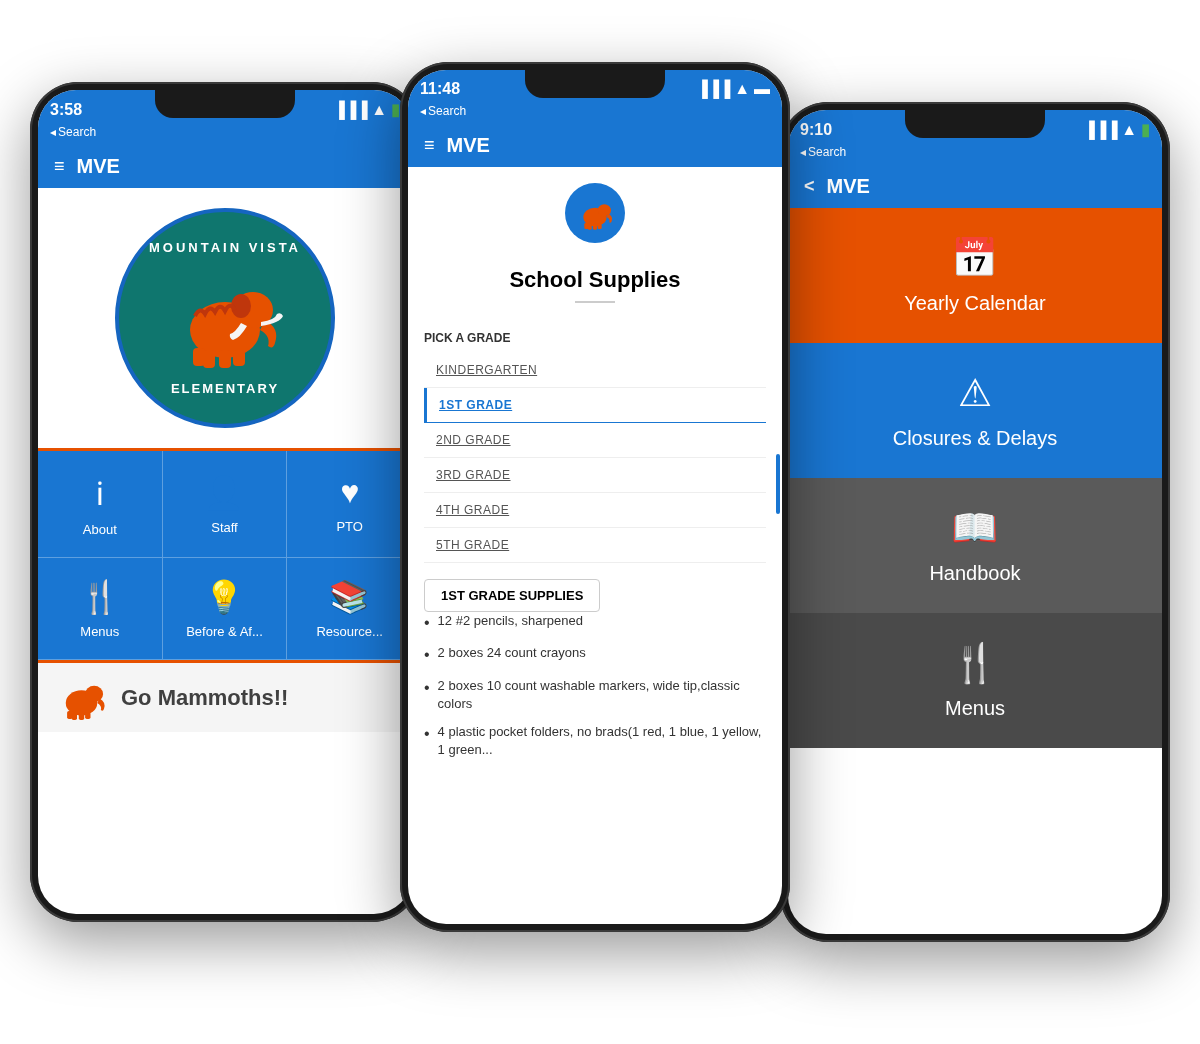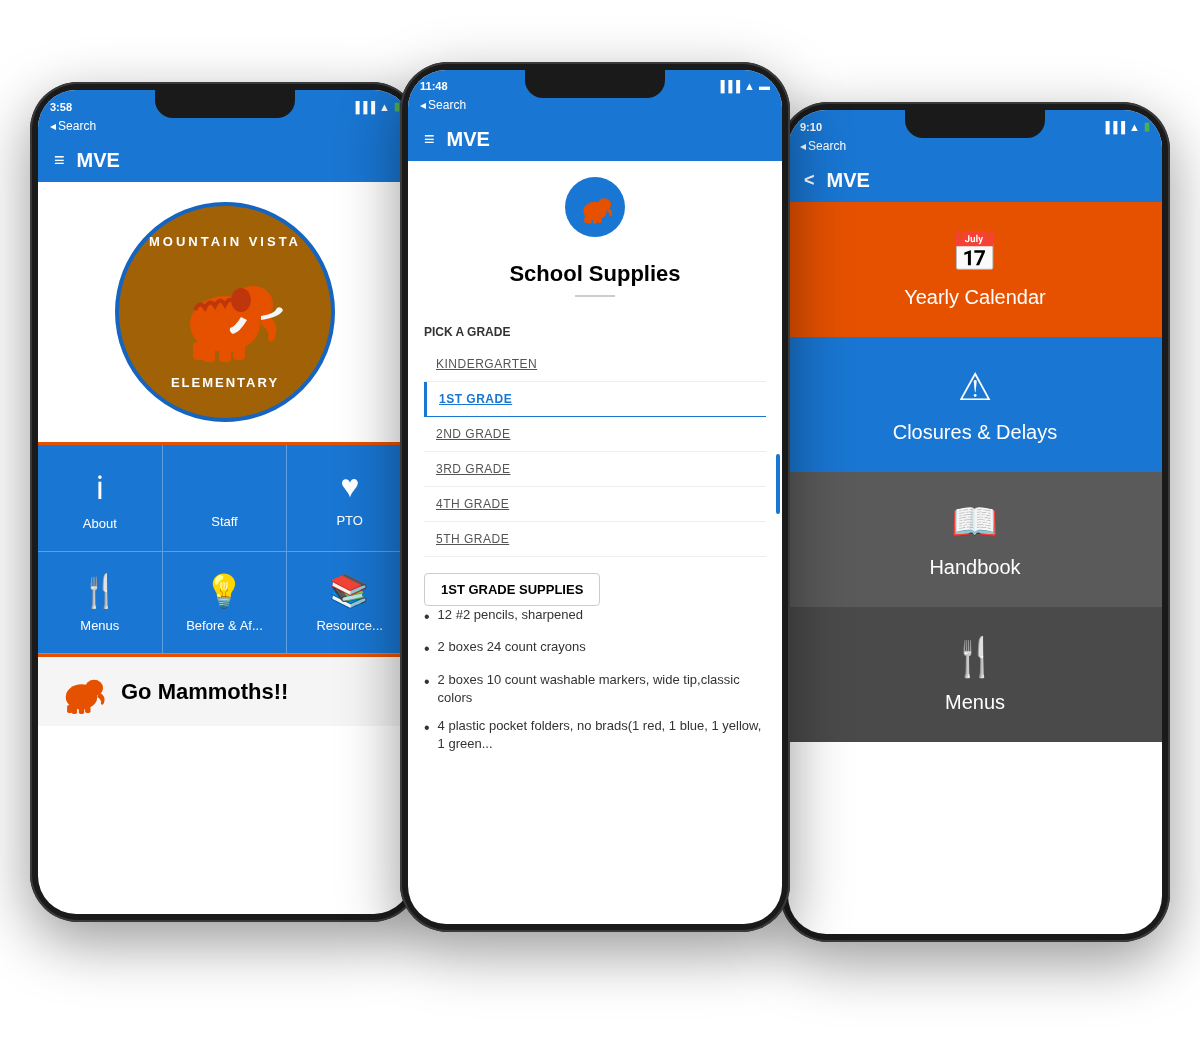--- a/index.html
+++ b/index.html
@@ -42,21 +42,21 @@
       background: #1a1a1a;
       border-radius: 0 0 18px 18px;
       z-index: 10;
     }
     .status-bar {
       display: flex;
       justify-content: space-between;
       align-items: center;
       background: #1976d2;
       color: white;
-      font-size: 11px;
+      font-size: 16px;
       font-weight: 600;
       padding: 4px 12px;
       position: relative;
       text-align: right;
     }
     .status-icons {
       display: flex;
       align-items: center;
       gap: 4px;
     }
@@ -135,21 +135,21 @@
       background: #fff;
       display: flex;
       justify-content: center;
       align-items: center;
       padding: 20px;
     }
     .logo-circle {
       width: 220px;
       height: 220px;
       border-radius: 50%;
-      background: #a16207;
+      background: #0f766e;
       display: flex;
       flex-direction: column;
       align-items: center;
       justify-content: center;
       position: relative;
       border: 4px solid #1565c0;
     }
     .logo-text-top {
       color: white;
       font-size: 13px;
@@ -202,21 +202,21 @@
       align-items: center;
       padding: 12px 16px;
       gap: 12px;
       border-top: 3px solid #e65100;
     }
     .go-mammoths-text {
       font-size: 22px;
       font-weight: bold;
       color: #1a1a1a;
     }
-    .go-mammoths-text span { color: #000000; }
+    .go-mammoths-text span { color: #404040; }
 
     
     .center-logo {
       display: flex;
       justify-content: center;
       padding: 16px;
       background: white;
     }
     .center-logo-circle {
       width: 60px;

